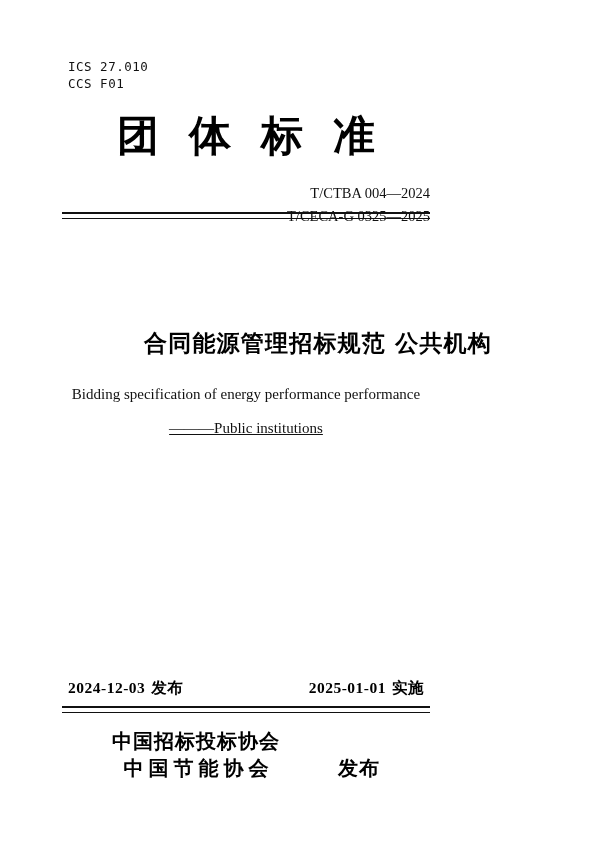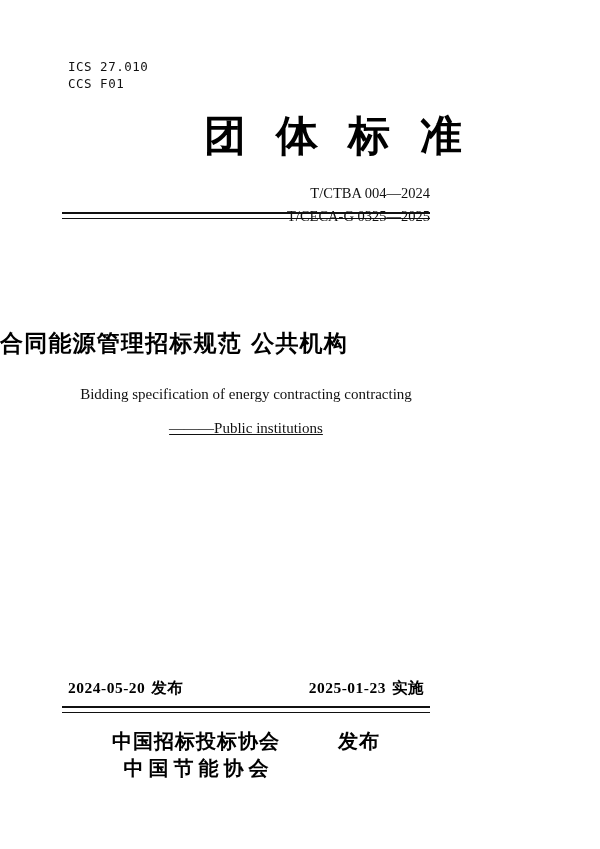--- a/index.html
+++ b/index.html
@@ -34,21 +34,21 @@
     color: #111;
   }
   .codes div { white-space: pre; }
 
   
   .big-title {
     position: absolute;
     left: 0;
     right: 0;
     top: 108px;
-    text-align: right;
+    text-align: center;
     font-family: "DejaVu Sans", sans-serif;
     font-weight: bold;
     font-size: 42px;
     letter-spacing: 30px;
     text-indent: 30px;
     color: #000;
   }
 
   
   .std-numbers {
@@ -78,21 +78,21 @@
     top: 218px;
     border-top: 0.9px solid #111;
   }
 
   
   .doc-title {
     position: absolute;
     left: 0;
     right: 0;
     top: 328px;
-    text-align: left;
+    text-align: right;
     font-family: "DejaVu Sans", sans-serif;
     font-weight: bold;
     font-size: 23px;
     letter-spacing: 1.2px;
     color: #000;
   }
   .doc-subtitle-en {
     position: absolute;
     left: 0;
     right: 0;
@@ -148,21 +148,21 @@
   }
 
   
   .issuers {
     position: absolute;
     left: 0;
     right: 0;
     top: 728px;
     display: flex;
     justify-content: center;
-    align-items: flex-start;
+    align-items: flex-end;
     gap: 42px;
   }
   .issuer-names {
     font-family: "DejaVu Sans", sans-serif;
     font-weight: bold;
     font-size: 20px;
     line-height: 27px;
     letter-spacing: 1px;
     text-align: center;
   }
@@ -189,29 +189,29 @@
 
   <div class="std-numbers">
     <div>T/CTBA 004—2024</div>
     <div>T/CECA-G 0325—2025</div>
   </div>
 
   <div class="rule-top"></div>
   <div class="rule-top-thin"></div>
 
   <div class="doc-title">合同能源管理招标规范  公共机构</div>
-  <div class="doc-subtitle-en">Bidding specification of energy contracting contracting</div>
+  <div class="doc-subtitle-en">Bidding specification of energy performance performance</div>
   <div class="doc-subtitle-en2">———Public institutions</div>
 
   <div class="date-row">
     <div>
-      <span class="dnum">2024-05-20</span><span class="dlabel">发布</span>
+      <span class="dnum">2024-12-03</span><span class="dlabel">发布</span>
     </div>
     <div>
-      <span class="dnum">2025-01-23</span><span class="dlabel">实施</span>
+      <span class="dnum">2025-01-01</span><span class="dlabel">实施</span>
     </div>
   </div>
 
   <div class="rule-bottom"></div>
   <div class="rule-bottom-thin"></div>
 
   <div class="issuers">
     <div class="issuer-names">
       <div class="line1">中国招标投标协会</div>
       <div class="line2">中国节能协会</div>

